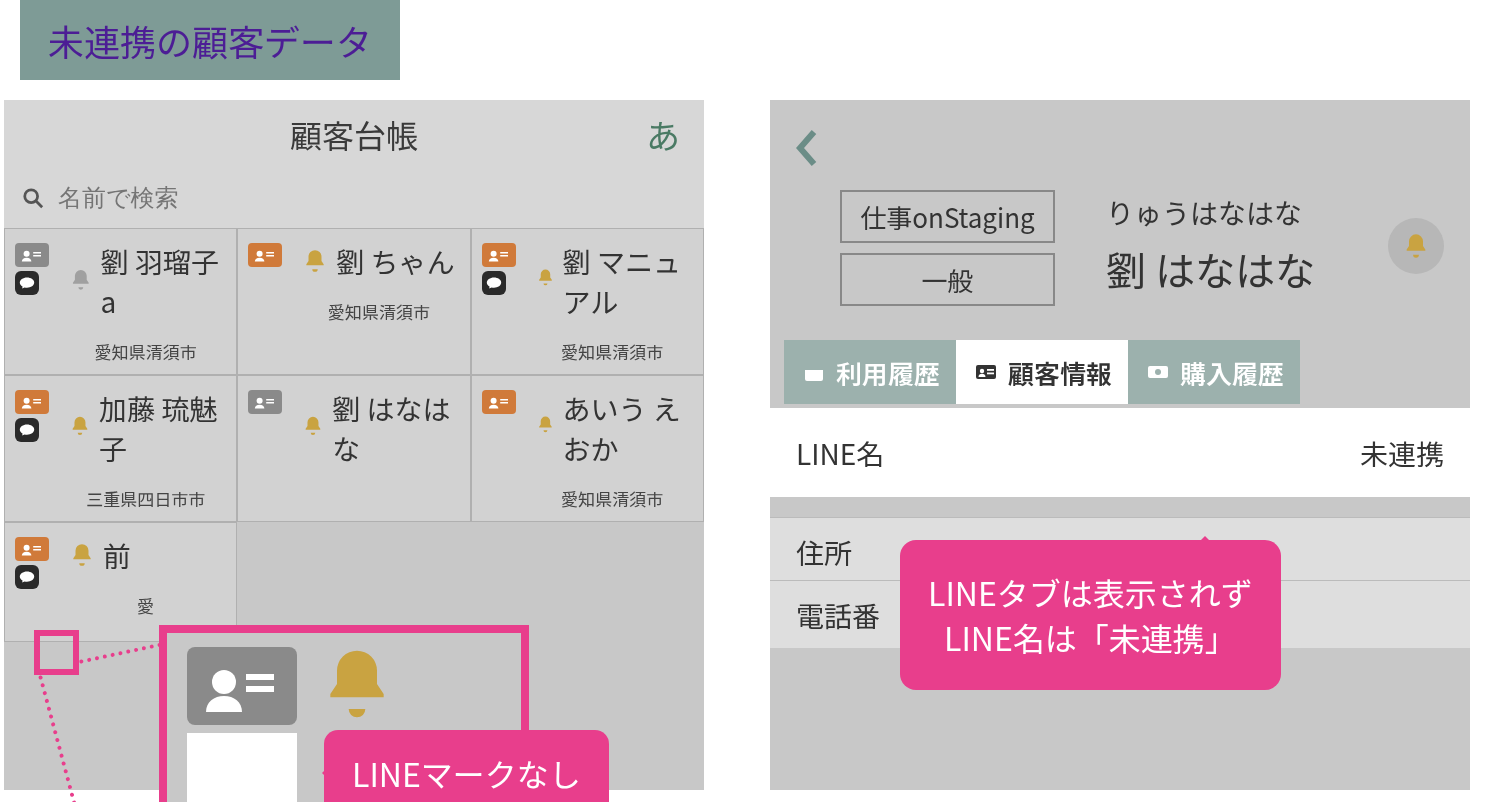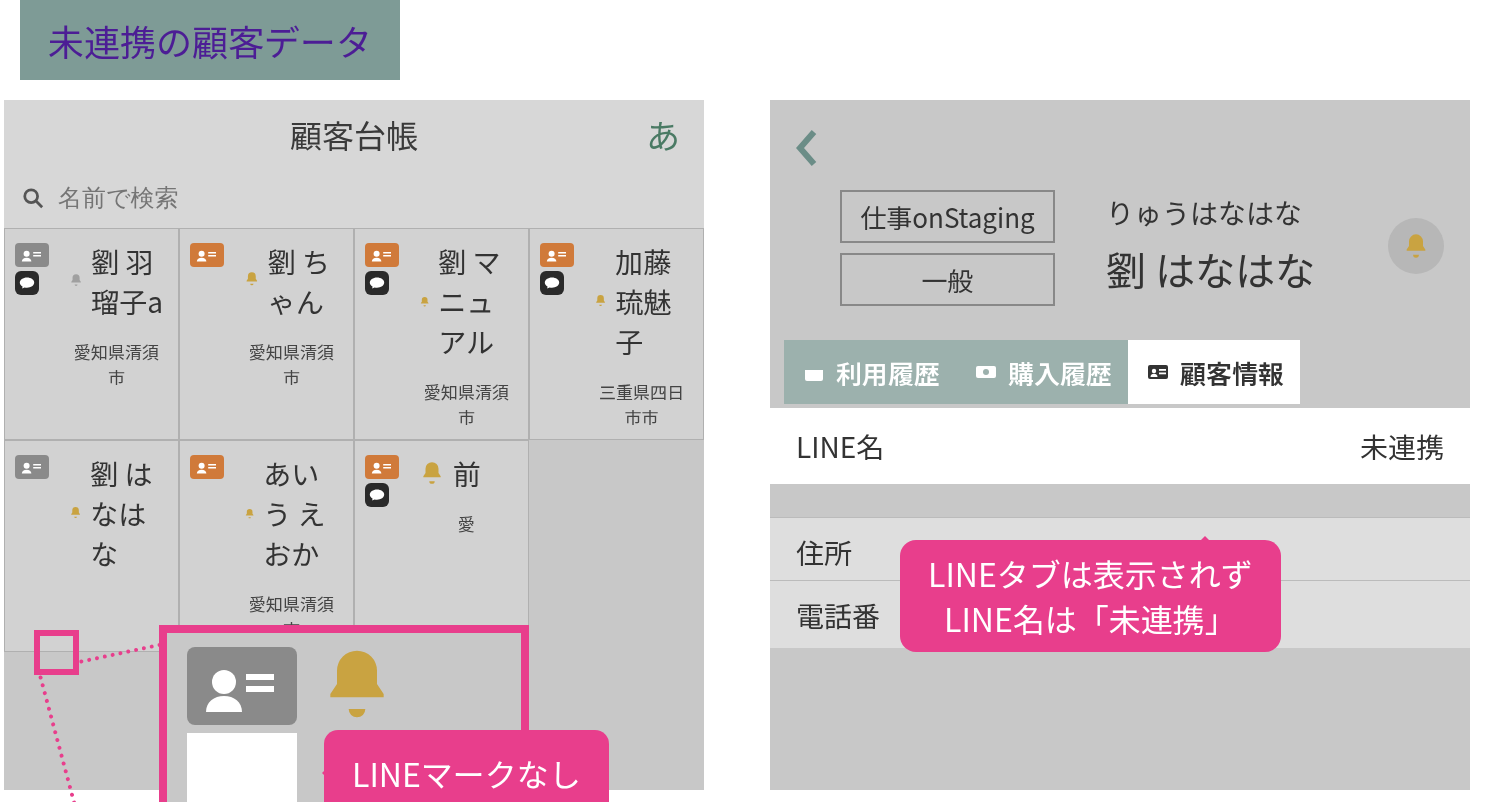--- a/index.html
+++ b/index.html
@@ -17,21 +17,21 @@
   .titlebar { display: flex; align-items: center; justify-content: center; height: 68px; background: #d7d7d7; position: relative; }
   .titlebar-title { font-size: 32px; color: #3a3a3a; }
   .titlebar-kana { position: absolute; right: 24px; color: #4a7a64; font-size: 34px; }
 
   
   .searchbar { display: flex; align-items: center; height: 60px; background: #d7d7d7; padding: 0 18px; gap: 14px; }
   .searchbar input { flex: 1; border: none; background: transparent; font-size: 24px; color: #777; outline: none; }
   .search-icon { width: 22px; height: 22px; stroke: #555; fill: none; stroke-width: 3; }
 
   
-  .cust-grid { display: grid; grid-template-columns: 1fr 1fr 1fr 1fr; }
+  .cust-grid { display: grid; grid-template-columns: 1fr 1fr 1fr; }
   .cust-cell { border: 1px solid #b0b0b0; background: #d2d2d2; padding: 12px 14px 10px 14px; min-height: 120px; position: relative; }
   .cust-badges { display: flex; flex-direction: column; gap: 4px; position: absolute; left: 10px; top: 14px; }
   .badge-id { width: 34px; height: 24px; border-radius: 4px; background: #8a8a8a; display:flex; align-items:center; justify-content:center; }
   .badge-id.orange { background: #d07a3a; }
   .badge-id svg { width: 24px; height: 16px; }
   .badge-line { width: 24px; height: 24px; border-radius: 6px; background: #2a2a2a; display:flex; align-items:center; justify-content:center; }
   .badge-line svg { width:16px; height:14px; }
   .cust-main { margin-left: 50px; }
   .cust-row1 { display: flex; align-items: center; gap: 8px; }
   .cust-name { font-size: 28px; color: #333; }
@@ -61,26 +61,26 @@
   .name-kanji { font-size:40px; color:#333; margin-top:8px; }
   .bell-round { position:absolute; right:26px; top:118px; width:56px; height:56px; border-radius:50%; background:#b7b7b7; display:flex; align-items:center; justify-content:center; }
   .bell-round svg { width:28px; height:28px; fill:#c9a341; }
 
   .tabbar { position:absolute; left:14px; top:240px; display:flex; }
   .tab { height:64px; display:flex; align-items:center; gap:8px; padding:0 16px; font-size:26px; font-weight:600; }
   .tab.inactive { background:#9cb1ad; color:#fff; }
   .tab.active { background:#fff; color:#333; }
   .tab svg { width:28px; height:24px; }
 
-  .field { position:absolute; left:0; right:0; background:#fff; height:76px; display:flex; align-items:center; padding:8px 26px; font-size:28px; color:#333; justify-content:space-between; }
+  .field { position:absolute; left:0; right:0; background:#fff; height:89px; display:flex; align-items:center; padding:8px 26px; font-size:28px; color:#333; justify-content:space-between; }
   .field-line1 { top:308px; }
   .field-sub { position:absolute; left:0; right:0; height:68px; background:#dedede; display:flex; align-items:center; padding:0 26px; font-size:28px; color:#333; border-top:1px solid #bbb; }
   .fs1{top:417px;} .fs2{top:480px;} .fs3{top:600px;}
 
-  .callout2 { position:absolute; left:130px; top:440px; background:#e83e8c; color:#fff; font-size:32px; padding:11px 28px; border-radius:16px; text-align:center; line-height:1.4; }
+  .callout2 { position:absolute; left:130px; top:440px; background:#e83e8c; color:#fff; font-size:32px; padding:30px 28px; border-radius:16px; text-align:center; line-height:1.4; }
   .callout2::before { content:""; position:absolute; top:-20px; right:60px; border:16px solid transparent; border-bottom-color:#e83e8c; }
 
   .dashed-line{position:absolute;border:none;border-top:4px dotted #e83e8c;transform-origin:left top;}
 </style>
 </head>
 <body>
 
 <div class="header-label">未連携の顧客データ</div>
 
 <div class="panel panel-left">
@@ -311,37 +311,37 @@
   </div>
 
   <div class="tabbar">
     <div class="tab inactive">
       <svg viewBox="0 0 24 24" fill="#fff">
           <rect x="3" y="5" width="18" height="16" rx="2"></rect>
           <rect x="3" y="5" width="18" height="5" fill="#9cb1ad"></rect>
         </svg>
       <span>利用履歴</span>
     </div>
-    <div class="tab inactive">
-      <svg viewBox="0 0 24 24" fill="#fff">
-          <rect x="2" y="6" width="20" height="12" rx="2"></rect>
-          <circle cx="12" cy="12" r="3" fill="#9cb1ad"></circle>
-        </svg>
-      <span>購入履歴</span>
-    </div>
     <div class="tab active">
       <svg viewBox="0 0 24 24" fill="#333">
           <rect x="2" y="5" width="20" height="14" rx="2" fill="#333"></rect>
           <circle cx="8" cy="11" r="2.2" fill="#fff"></circle>
           <path d="M4.5 17c0-2 1.6-3.2 3.5-3.2s3.5 1.2 3.5 3.2" fill="#fff"></path>
           <rect x="13" y="9" width="7" height="1.8" fill="#fff"></rect>
           <rect x="13" y="12.5" width="7" height="1.8" fill="#fff"></rect>
         </svg>
       <span>顧客情報</span>
     </div>
+    <div class="tab inactive">
+      <svg viewBox="0 0 24 24" fill="#fff">
+          <rect x="2" y="6" width="20" height="12" rx="2"></rect>
+          <circle cx="12" cy="12" r="3" fill="#9cb1ad"></circle>
+        </svg>
+      <span>購入履歴</span>
+    </div>
   </div>
 
   <div class="field field-line1">
     <span>LINE名</span>
     <span>未連携</span>
   </div>
   <div class="field-sub fs1">
       <span>住所</span>
     </div>
   <div class="field-sub fs2">

